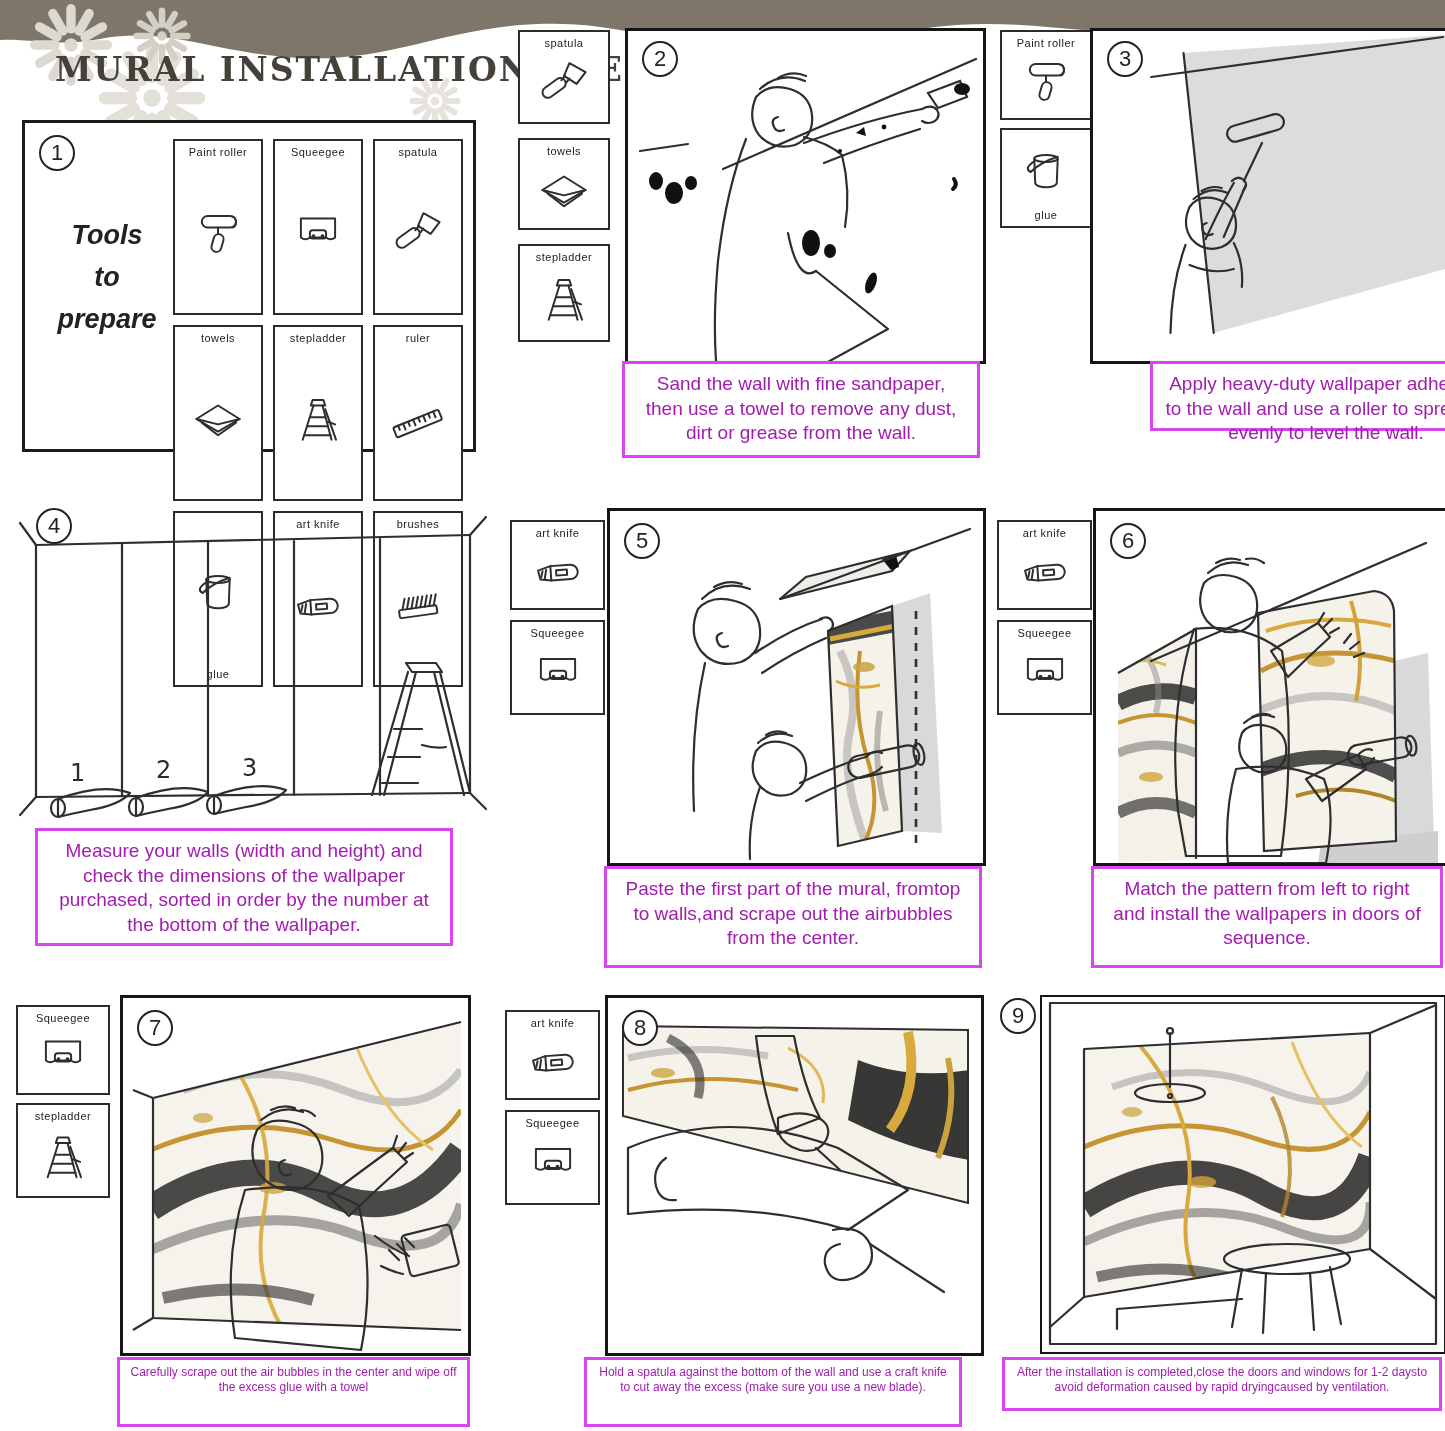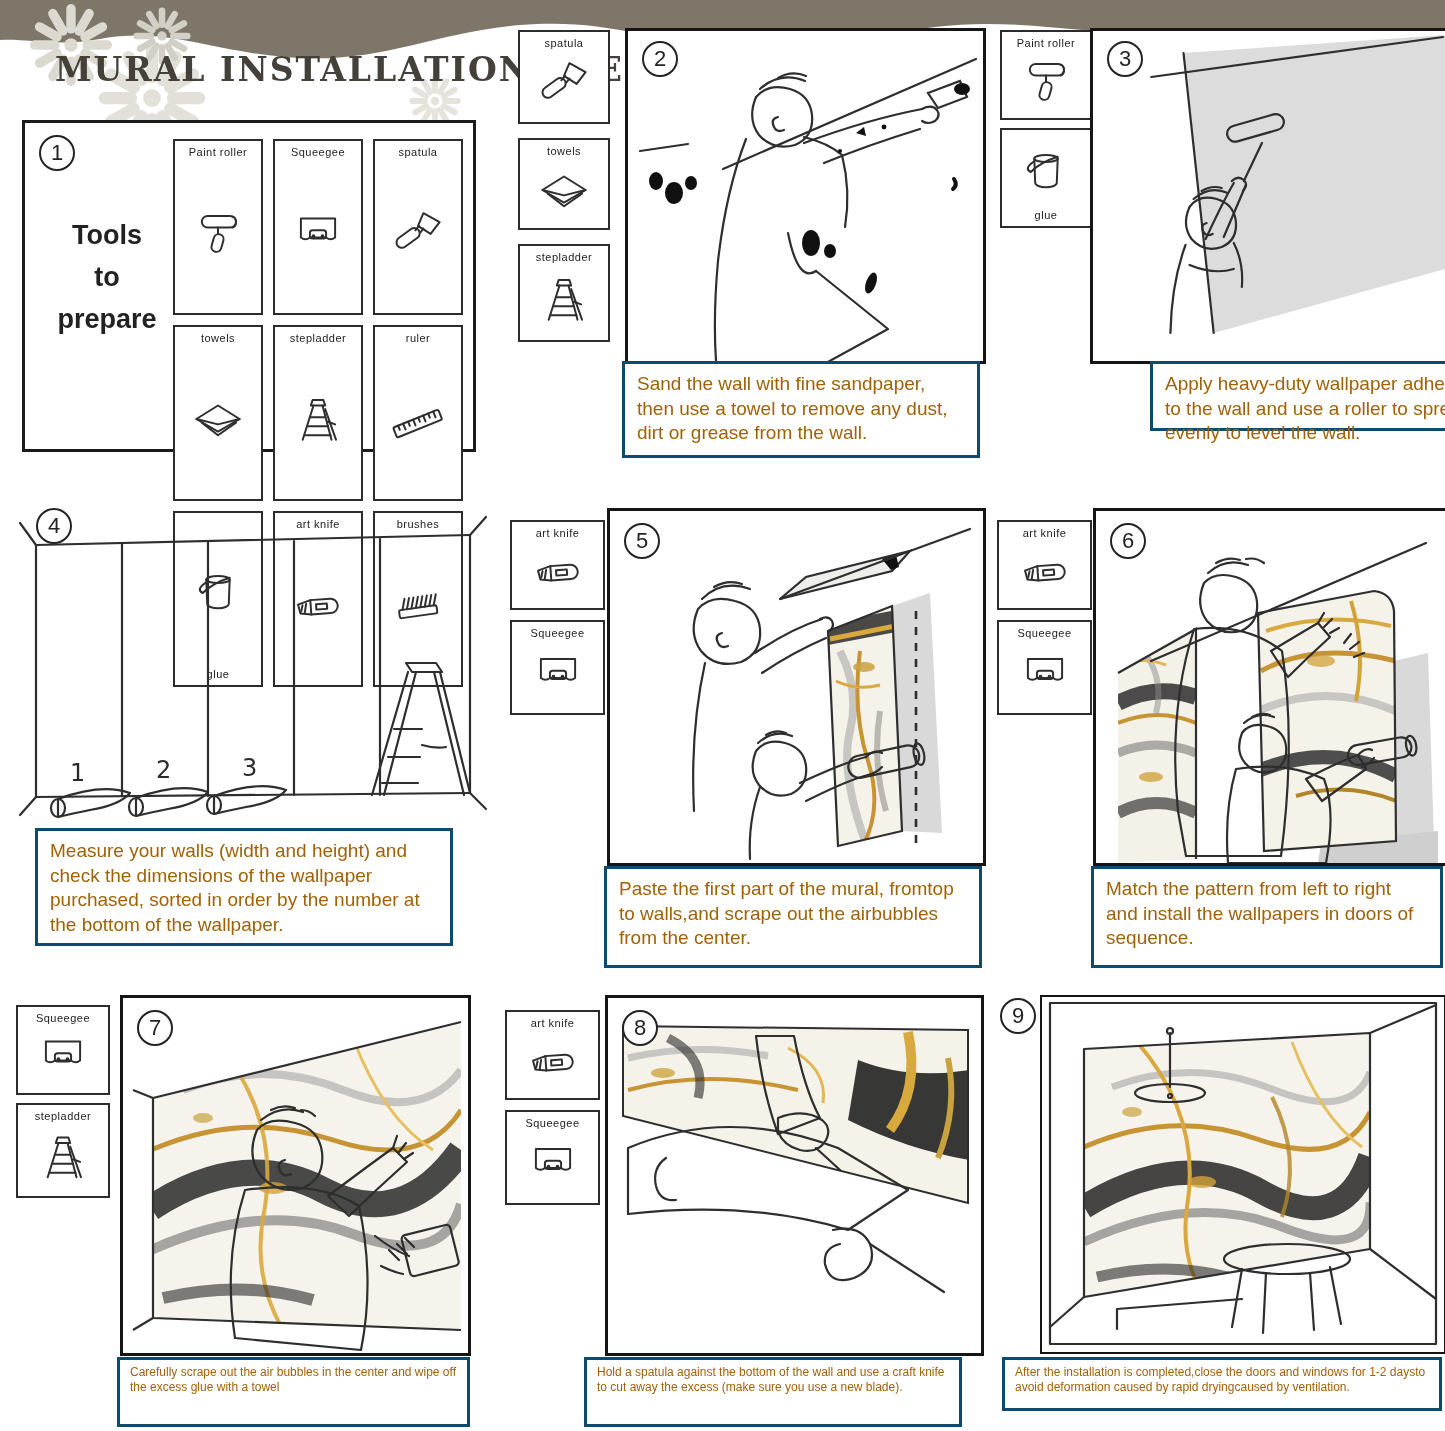--- a/index.html
+++ b/index.html
@@ -7,36 +7,36 @@
           font-family:"Liberation Sans", sans-serif;color:#111;}
   svg{display:block;}
   
   .banner-svg{position:absolute;left:0;top:0;width:1445px;height:90px;}
   .flower{position:absolute;color:#dcd9d1;}
   .page-title{position:absolute;left:55px;top:50px;font-family:"DejaVu Serif", serif;
               font-weight:700;font-size:33px;letter-spacing:2px;color:#45413a;}
   
   .panel{position:absolute;border:3px solid #1b1b1b;background:#fff;}
   .mainbox{position:absolute;border:3px solid #151515;background:#fff;overflow:hidden;}
-  .caption{position:absolute;border:3px solid #0c4a6e;background:#fff;padding:8px 12px;
-           font-size:19px;line-height:1.3;color:#a16207;}
+  .caption{position:absolute;border:3px solid #d946ef;background:#fff;padding:8px 12px;
+           font-size:19px;line-height:1.3;color:#a21caf;text-align:center;}
   .caption.small{font-size:12px;line-height:1.25;padding:5px 10px;}
   .badge{position:absolute;width:36px;height:36px;border:2.4px solid #232323;border-radius:50%;
          display:flex;align-items:center;justify-content:center;font-size:22px;color:#232323;
          background:#fff;z-index:5;box-sizing:border-box;}
   
   .card{position:absolute;border:2.5px solid #2c2c2c;background:#fff;display:flex;
         flex-direction:column;align-items:center;padding:5px 3px;box-sizing:border-box;}
   .gcard{border:2.5px solid #2c2c2c;background:#fff;display:flex;flex-direction:column;
          align-items:center;padding:5px 3px;box-sizing:border-box;}
   .label-bottom{flex-direction:column-reverse;}
   .tool-label{font-size:11px;color:#222;letter-spacing:.5px;white-space:nowrap;}
   .ico{width:54px;height:52px;flex:1;}
   .tools-title{position:absolute;left:14px;top:92px;width:136px;text-align:center;
-               font-size:27px;font-weight:700;line-height:1.55;color:#222;white-space:pre-line;}
+               font-size:27px;font-weight:700;line-height:1.55;color:#222;white-space:pre-line;font-style:italic;}
   .tools-grid{position:absolute;left:148px;top:16px;width:290px;height:292px;display:grid;
               grid-template-columns:repeat(3,1fr);grid-template-rows:repeat(3,1fr);gap:10px;}
   .illus{width:100%;height:100%;}
   .line, .line *{stroke:#2e2e2e;fill:none;stroke-width:2.2;stroke-linecap:round;stroke-linejoin:round;}
 </style>
 </head>
 <body>
 
 <div class="canvas">
 

